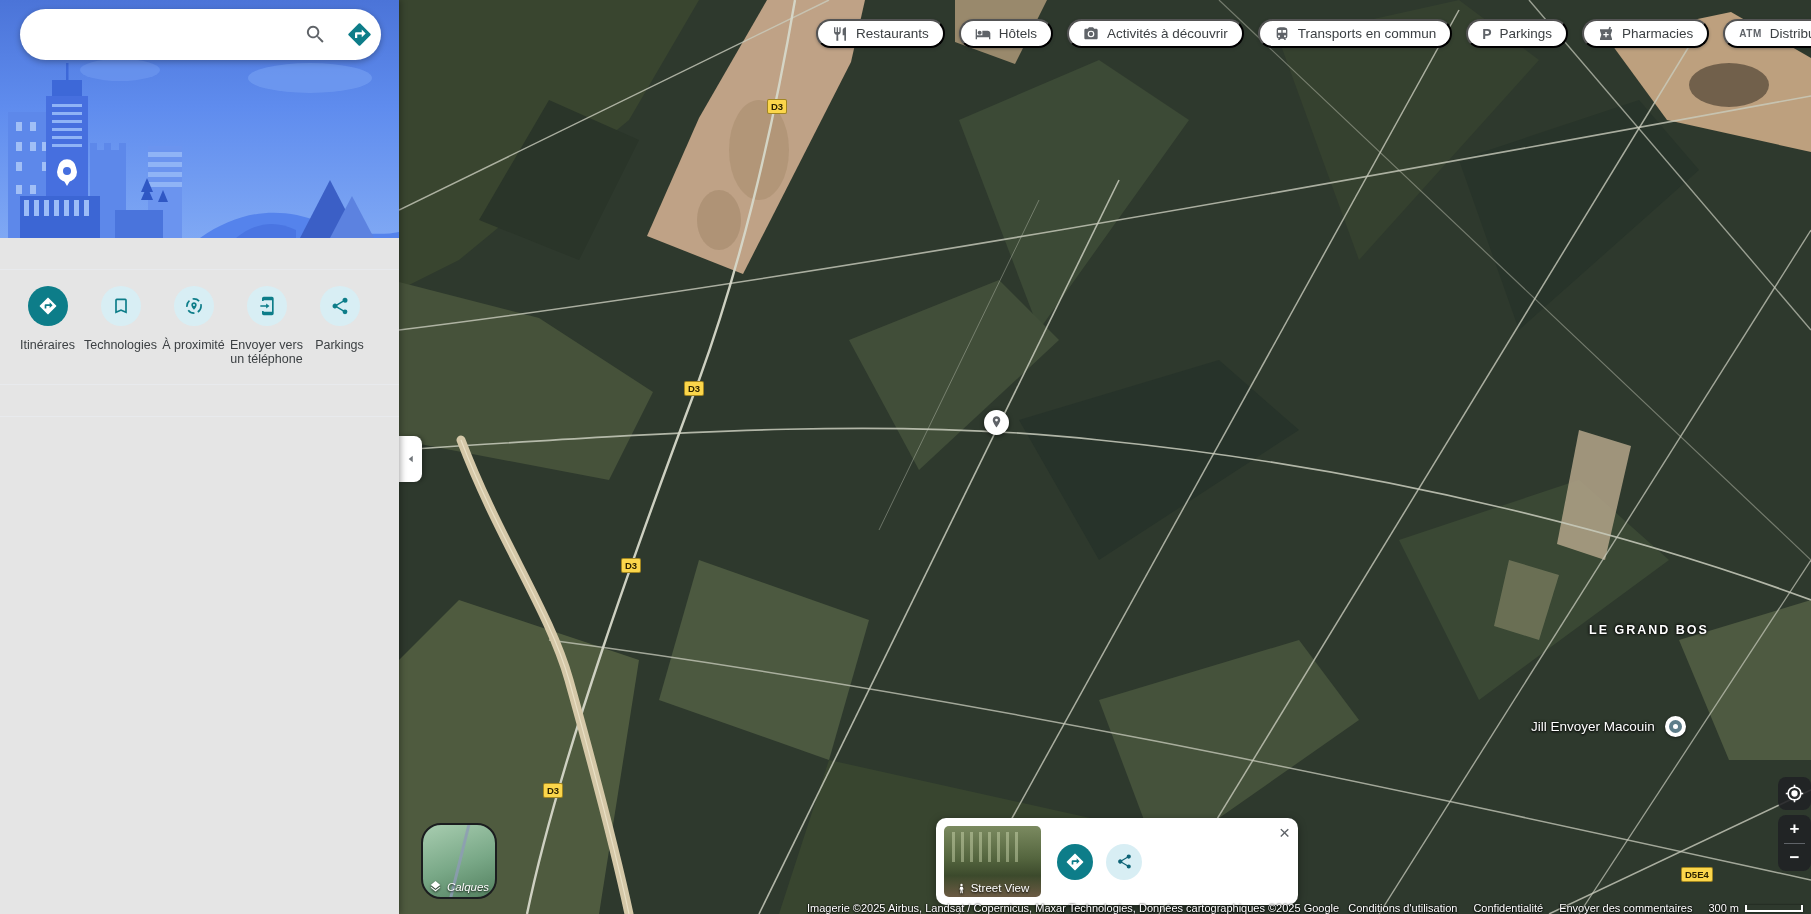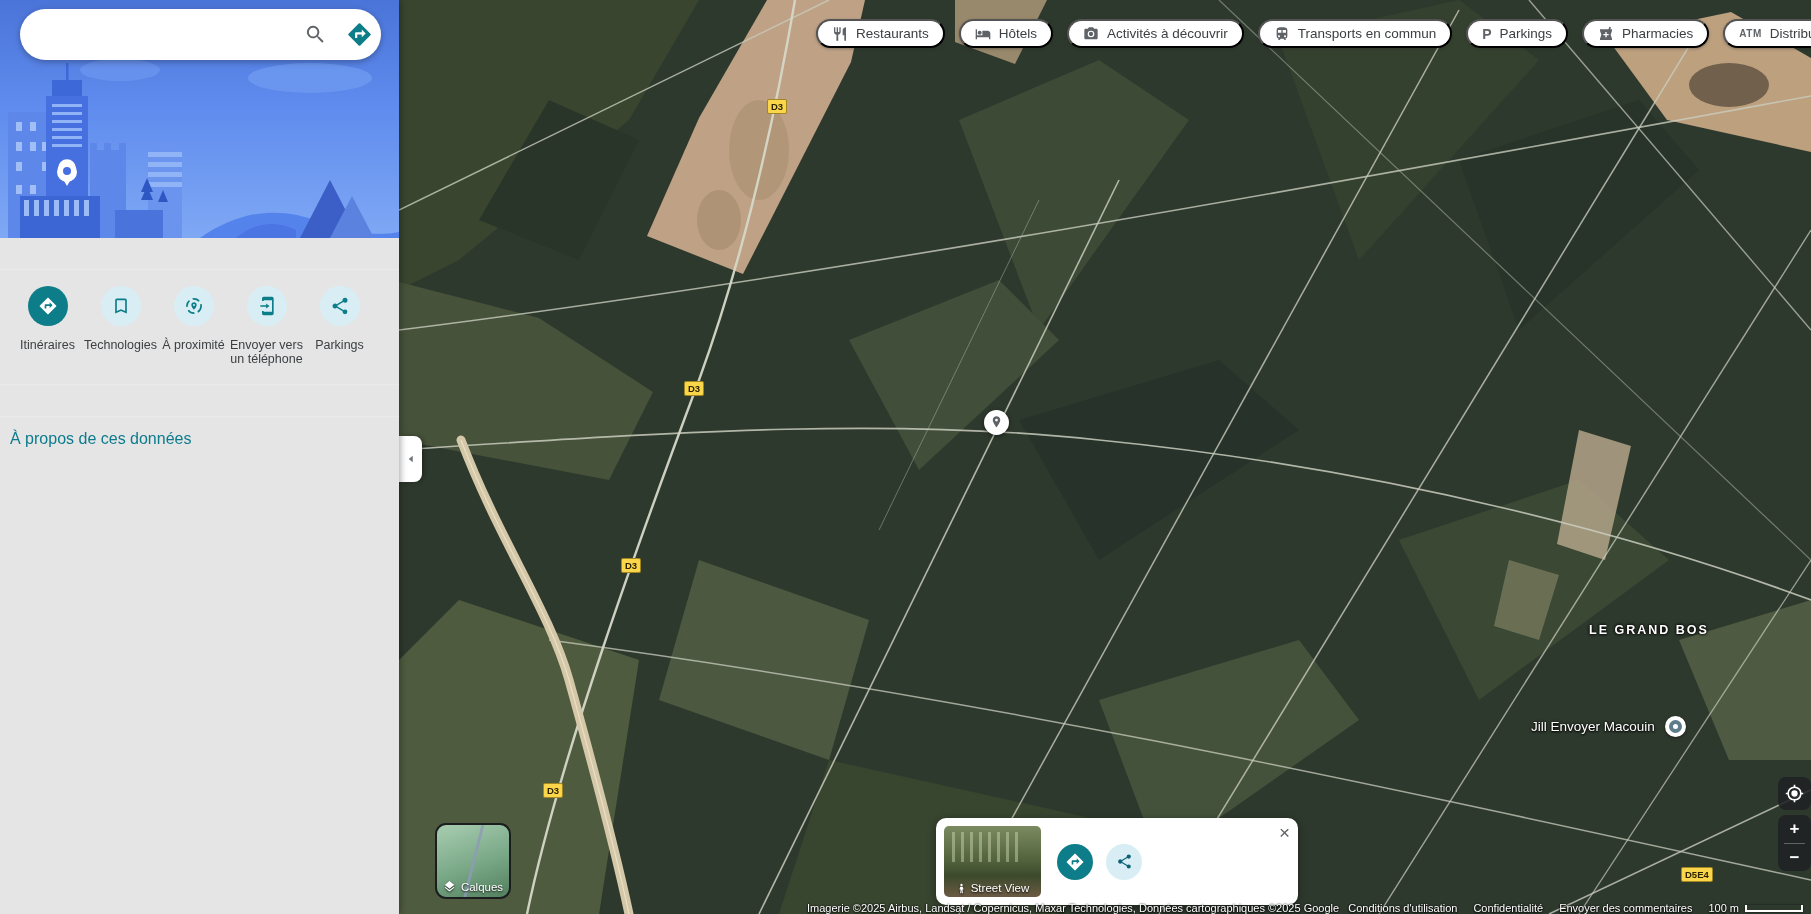--- a/index.html
+++ b/index.html
@@ -33,22 +33,22 @@
                 box-shadow:0 1px 4px rgba(0,0,0,.55); display:flex; align-items:center; justify-content:center; cursor:pointer; }
   .pin-marker svg { width:15px; height:15px; fill:#5f6368; }
 
   
   .collapse-tab { position:absolute; left:0; top:436px; width:23px; height:46px; background:#fff;
                   border-radius:0 8px 8px 0; box-shadow:2px 0 4px rgba(0,0,0,.3); cursor:pointer;
                   display:flex; align-items:center; justify-content:center; }
   .collapse-tab svg { width:14px; height:14px; fill:#70757a; }
 
   
-  .layers-btn { position:absolute; left:36px; top:823px; width:76px; height:76px; border-radius:11px; border:2px solid #1b1d1f;
-                background:linear-gradient(160deg,#a8cdb0 0%,#79a887 55%,#53805f 100%); cursor:pointer; overflow:hidden; }
+  .layers-btn { position:absolute; left:22px; top:823px; width:76px; height:76px; border-radius:20px; border:2px solid #1b1d1f;
+                background:linear-gradient(160deg,#a8cdb0 0%,#79a887 55%,#53805f 100%); cursor:pointer; overflow:hidden;font-style:italic; }
   .layers-btn .thumb-road { position:absolute; left:34px; top:-6px; width:3px; height:95px; background:#8d9bb5; transform:rotate(14deg); opacity:.8; }
   .layers-btn .lb-label { position:absolute; left:0; right:0; bottom:4px; display:flex; align-items:center; justify-content:center; gap:5px;
                 color:#fff; font-size:11.5px; text-shadow:0 1px 2px rgba(0,0,0,.9); }
   .layers-btn svg { width:13px; height:13px; fill:#fff; filter:drop-shadow(0 1px 1px rgba(0,0,0,.8)); }
 
   
   .info-card { position:absolute; left:537px; top:818px; width:362px; height:87px; background:#fff; border-radius:10px;
                box-shadow:0 2px 8px rgba(0,0,0,.4); display:flex; align-items:center; padding:8px; }
   .sv-thumb { position:relative; width:97px; height:71px; border-radius:5px; overflow:hidden; flex:0 0 auto; cursor:pointer;
               background:linear-gradient(180deg,#7b8a60 0%,#55663f 45%,#3c4a2c 70%,#6b5a43 100%); }
@@ -281,21 +281,21 @@
         </svg>
     </div>
 
     <div class="attribution">
       <span class="center-attr">Imagerie ©2025 Airbus, Landsat / Copernicus, Maxar Technologies, Données cartographiques ©2025 Google</span>
       <span class="links">
         <a>Conditions d'utilisation</a>
         <a>Confidentialité</a>
         <a>Envoyer des commentaires</a>
         <span class="scale">
-          <span>100 m</span>
+          <span>300 m</span>
           <span class="scale-bar"></span>
         </span>
       </span>
     </div>
   </div>
 
   <aside class="sidebar">
     <div class="illustration">
       <svg width="399" height="238" viewBox="0 0 399 238" preserveAspectRatio="none">
         <defs>
@@ -437,16 +437,15 @@
               </svg>
           </div>
           <div class="action-label">Parkings</div>
         </div>
       </div>
     </div>
 
     <div class="sb-divider"></div>
     <div class="gap-band"></div>
     <div class="sb-divider"></div>
-    <a class="about-link">À propos de ces données</a>
   </aside>
 
 </div>
 
 </body></html>

